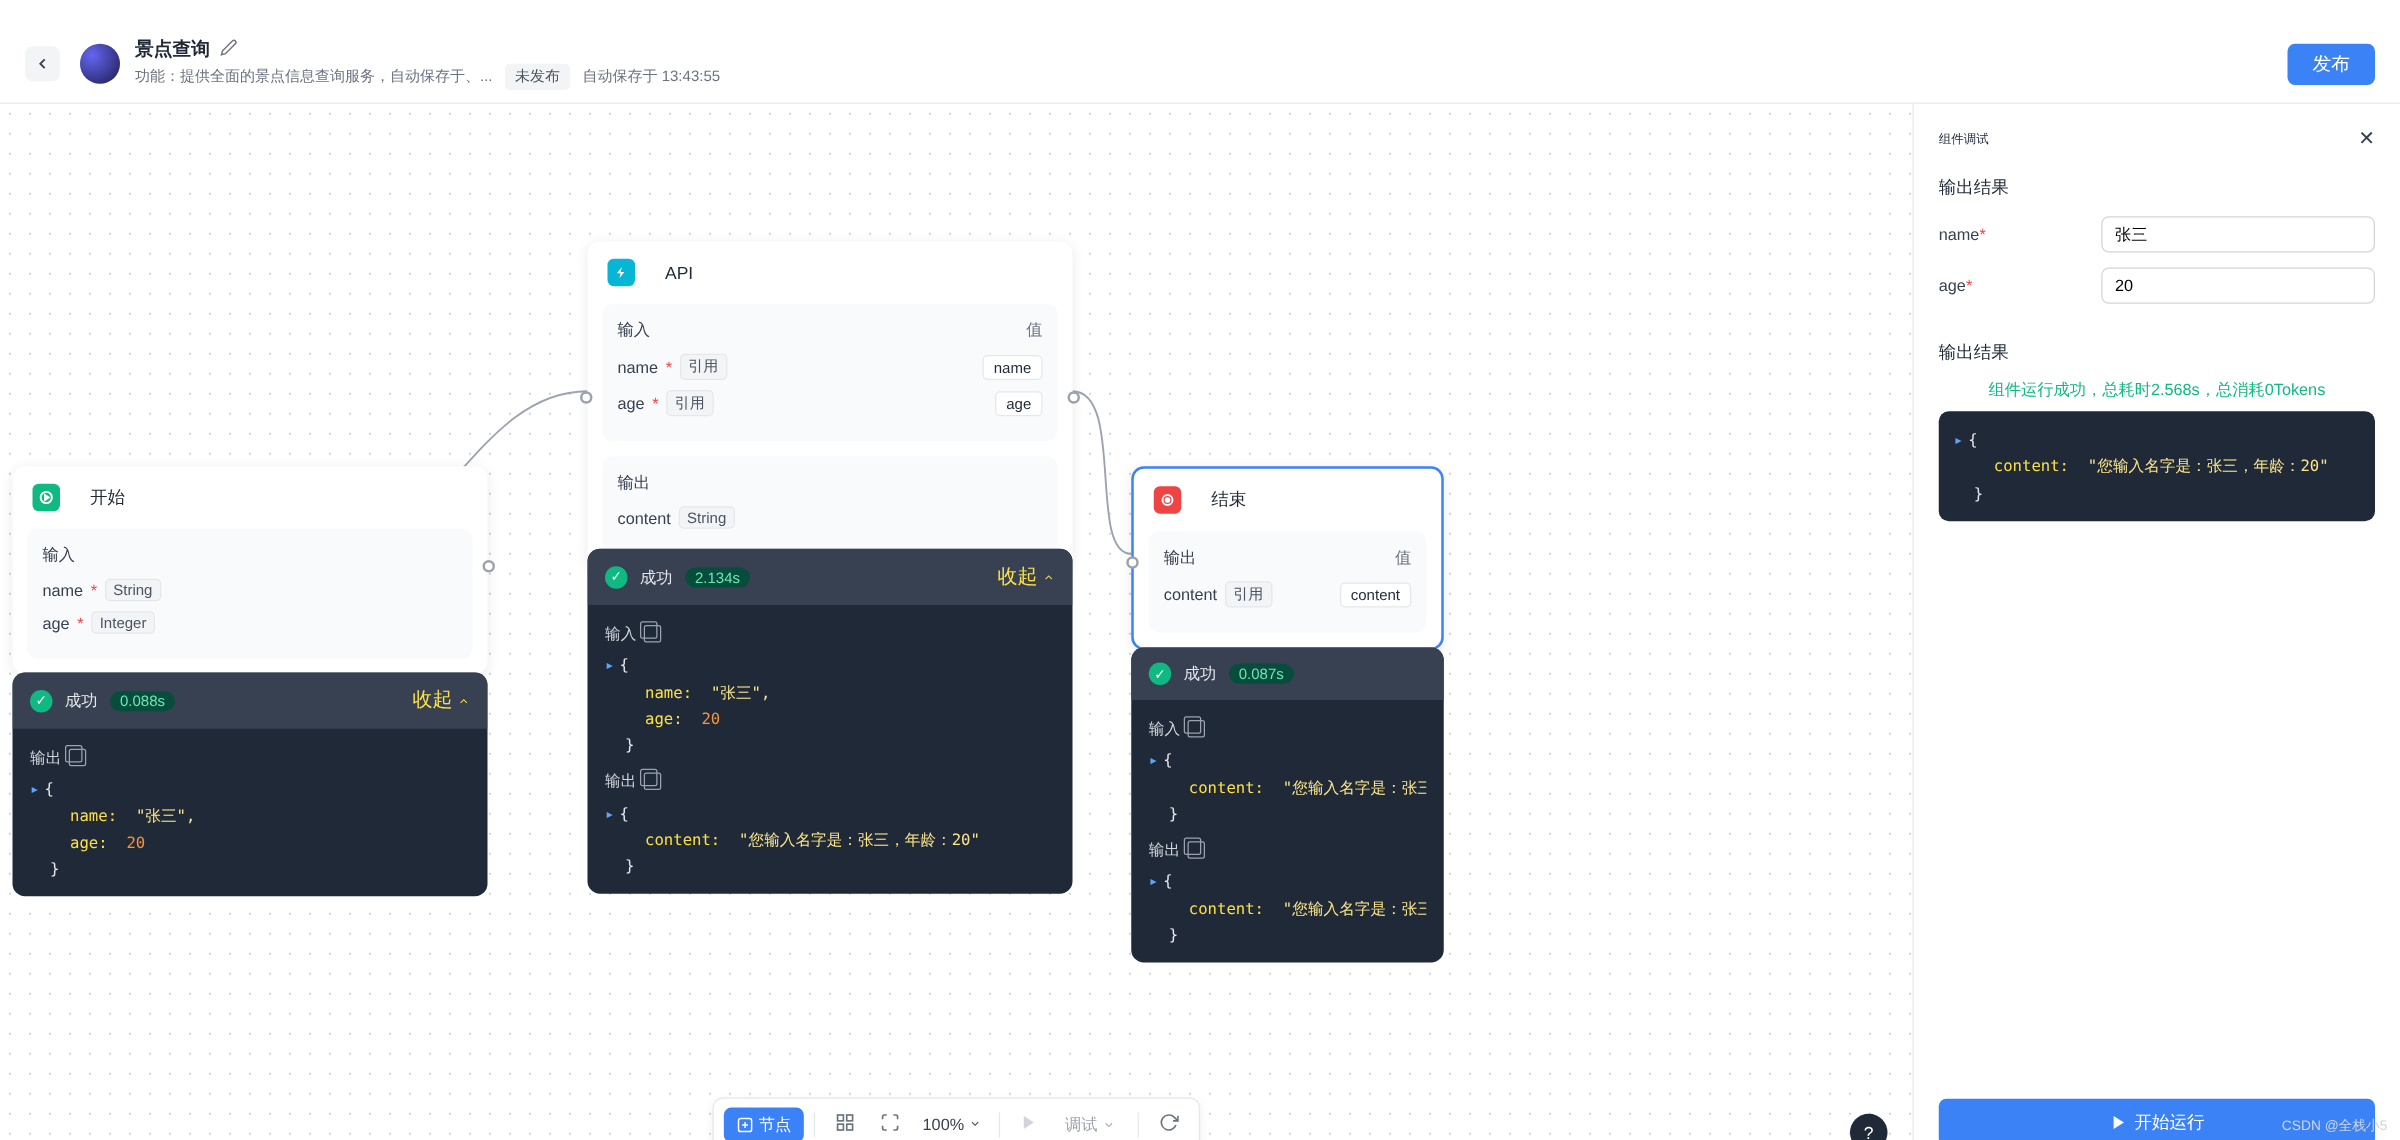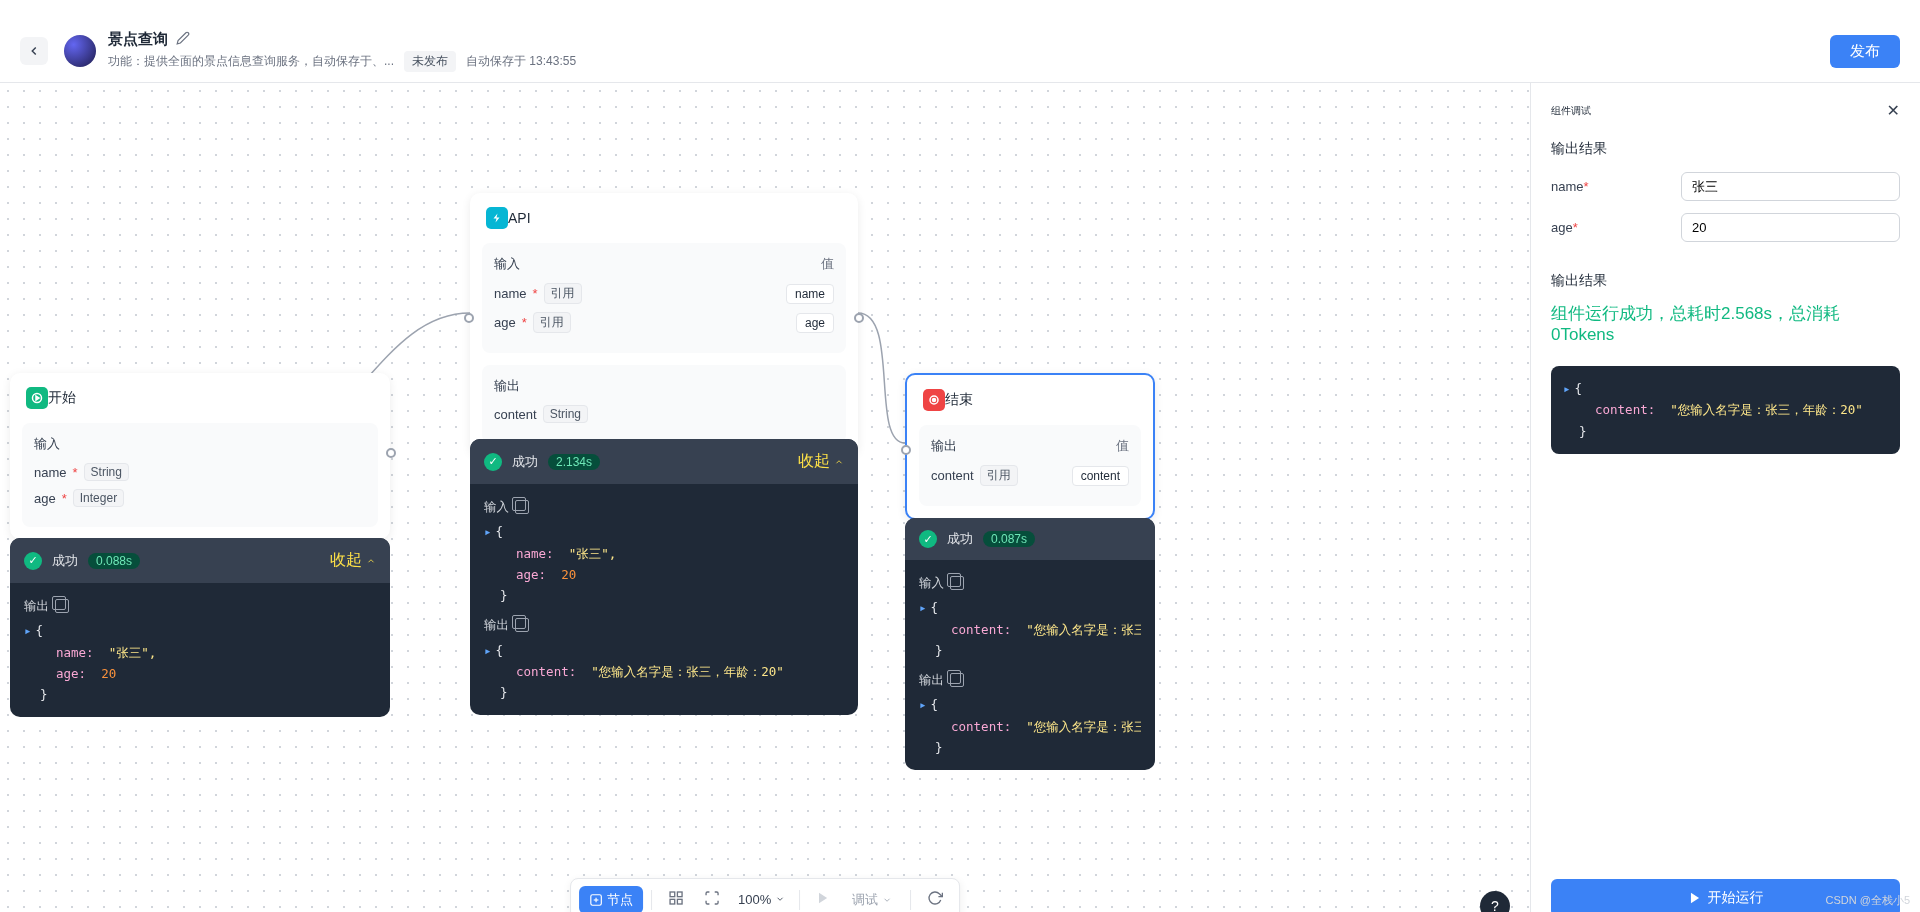--- a/index.html
+++ b/index.html
@@ -18,21 +18,21 @@
     .publish-btn { margin-left: auto; background: #3b82f6; color: #fff; border: none; border-radius: 6px; padding: 7px 20px; font-size: 15px; cursor: pointer; }
     
     
     .main { display: flex; height: calc(100vh - 60px); }
     .canvas { flex: 1; position: relative; background-image: radial-gradient(circle, #d1d5db 1px, transparent 1px); background-size: 16px 16px; overflow: hidden; }
     
     
     .node { position: absolute; background: #fff; border-radius: 10px; box-shadow: 0 2px 10px rgba(0,0,0,0.08); width: 380px; }
     .node.small { width: 250px; }
     .node.selected { border: 2px solid #3b82f6; }
-    .node-header { display: flex; align-items: center; gap: 0; padding: 14px 16px; font-weight: 500; font-size: 14px; }
+    .node-header { display: flex; align-items: center; gap: 24px; padding: 14px 16px; font-weight: 500; font-size: 14px; }
     .node-icon { width: 22px; height: 22px; border-radius: 5px; display: flex; align-items: center; justify-content: center; color: #fff; font-size: 12px; }
     .icon-start { background: #10b981; }
     .icon-api { background: #06b6d4; }
     .icon-end { background: #ef4444; }
     .node-body { background: #f9fafb; margin: 0 12px 12px; border-radius: 8px; padding: 12px; }
     .node-section-title { font-size: 13px; color: #374151; margin-bottom: 10px; display: flex; justify-content: space-between; }
     .param-row { display: flex; align-items: center; gap: 6px; margin-bottom: 8px; font-size: 13px; }
     .param-name { color: #374151; }
     .req { color: #ef4444; }
     .param-type { background: #f3f4f6; border: 1px solid #e5e7eb; border-radius: 4px; padding: 1px 6px; font-size: 12px; color: #4b5563; }
@@ -43,21 +43,21 @@
     .result-header { display: flex; align-items: center; gap: 10px; padding: 12px 14px; background: #374151; }
     .success-icon { width: 18px; height: 18px; border-radius: 50%; background: #10b981; display: flex; align-items: center; justify-content: center; color: #fff; font-size: 11px; }
     .duration { background: #064e3b; color: #6ee7b7; border-radius: 10px; padding: 1px 8px; font-size: 12px; }
     .collapse { margin-left: auto; color: #fde047; font-size: 16px; display: flex; align-items: center; gap: 4px; }
     .result-body { padding: 12px 14px; font-family: "Consolas", monospace; font-size: 12.5px; line-height: 1.7; }
     .result-label { display: flex; align-items: center; gap: 6px; color: #d1d5db; margin-bottom: 4px; }
     .copy-icon { width: 14px; height: 14px; border: 1.5px solid #9ca3af; border-radius: 2px; position: relative; }
     .copy-icon::before { content: ''; position: absolute; width: 100%; height: 100%; border: 1.5px solid #9ca3af; border-radius: 2px; top: -4px; left: -4px; }
     .json-caret { color: #60a5fa; margin-right: 4px; }
     .json-brace { color: #e5e7eb; }
-    .json-key { color: #f9a8d4; }
+    .json-key { color: #fde047; }
     .json-string { color: #fde68a; }
     .json-number { color: #fb923c; }
     .indent1 { padding-left: 16px; }
     .indent2 { padding-left: 32px; }
     
     .port { position: absolute; width: 10px; height: 10px; background: #fff; border: 2px solid #9ca3af; border-radius: 50%; }
     .port.left { left: -6px; }
     .port.right { right: -6px; }
     
     
@@ -76,21 +76,21 @@
     
     .right-panel { width: 390px; border-left: 1px solid #e5e7eb; display: flex; flex-direction: column; padding: 18px 20px; }
     .panel-header { display: flex; justify-content: space-between; align-items: center; margin-bottom: 20px; }
     .panel-title { font-size: 10px; font-weight: 500; }
     .close-btn { cursor: pointer; color: #374151; font-size: 16px; }
     .section-h { font-size: 14px; font-weight: 500; margin-bottom: 14px; }
     .form-row { display: flex; align-items: center; margin-bottom: 12px; }
     .form-label { width: 130px; font-size: 13px; color: #374151; }
     .form-input { flex: 1; border: 1px solid #d1d5db; border-radius: 6px; padding: 6px 10px; font-size: 13px; }
     .output-h { font-size: 14px; font-weight: 500; margin-top: 18px; margin-bottom: 12px; }
-    .success-msg { color: #10b981; font-size: 17px; margin-bottom: 21px; }
+    .success-msg { color: #10b981; font-size: 13px; margin-bottom: 8px; text-align: center; }
     .output-json { background: #1f2937; border-radius: 8px; padding: 12px; color: #e5e7eb; font-family: "Consolas", monospace; font-size: 12.5px; line-height: 1.7; }
     .run-btn { margin-top: auto; background: #3b82f6; color: #fff; border: none; border-radius: 6px; padding: 10px; font-size: 14px; cursor: pointer; display: flex; align-items: center; justify-content: center; gap: 6px; }
     .watermark { position: fixed; bottom: 4px; right: 10px; color: #d1d5db; font-size: 11px; }
   </style>
 </head>
 <body>
 
 <div class="header">
   <div class="back-btn">
     <svg width="14" height="14" viewBox="0 0 24 24" fill="none" stroke="#374151" stroke-width="2.5">

